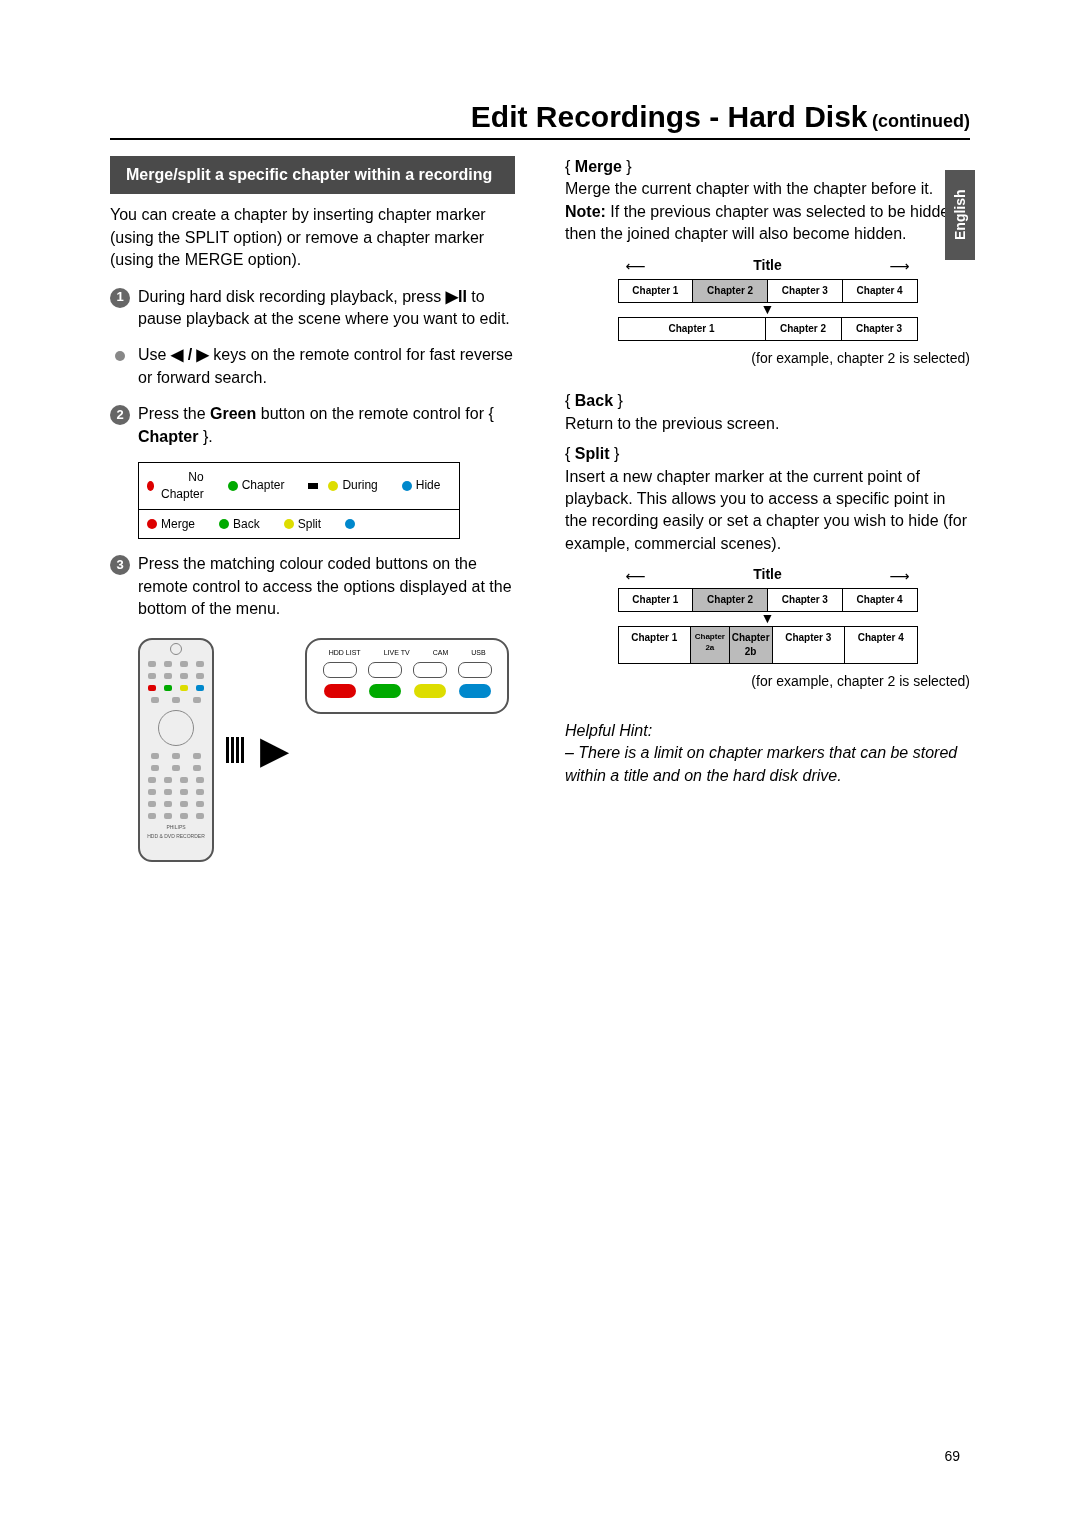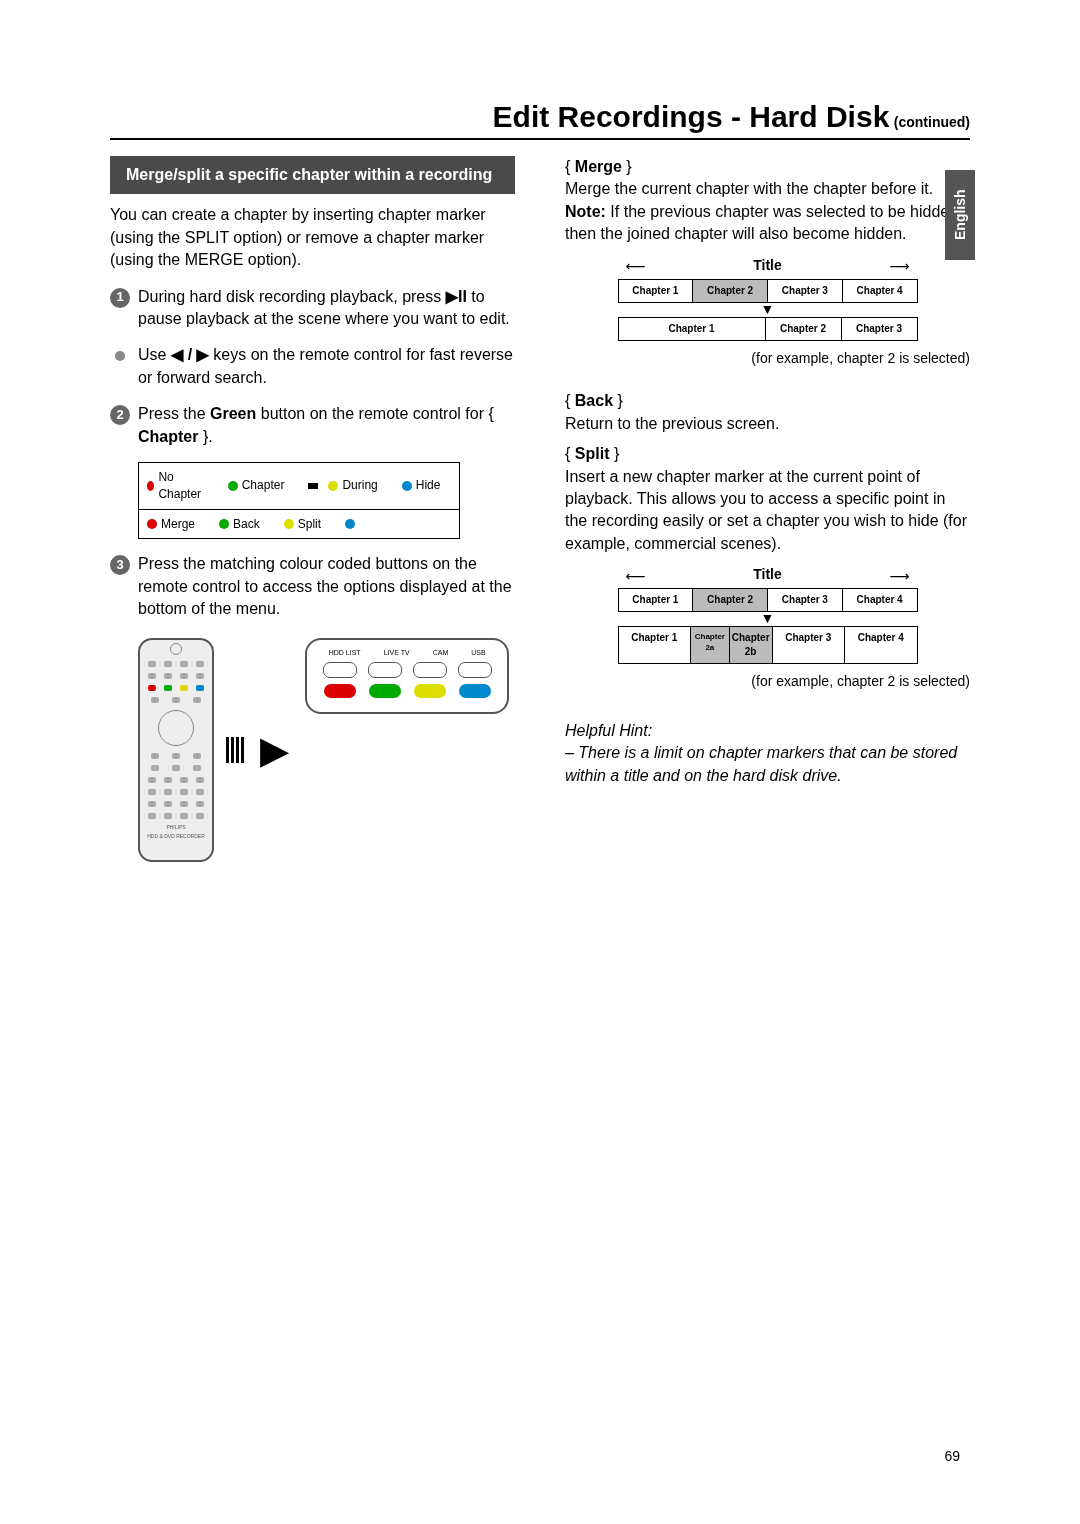--- a/index.html
+++ b/index.html
@@ -18,21 +18,21 @@
     border-bottom: 2px solid #000;
     padding-bottom: 4px;
     margin-bottom: 16px;
     text-align: right;
   }
   .title-main {
     font-size: 30px;
     font-weight: bold;
   }
   .title-sub {
-    font-size: 14px;
+    font-size: 18px;
     font-weight: bold;
   }
   .lang-tab {
     position: absolute;
     right: 105px;
     top: 170px;
     width: 30px;
     height: 90px;
     background: #555;
     color: #fff;
@@ -91,20 +91,21 @@
   .step-text { flex: 1; }
   .arrow-sub {
     margin-left: 28px;
     margin-top: 4px;
   }
   .menu-diagram {
     border: 1px solid #000;
     margin: 14px 0 14px 28px;
     width: 320px;
     font-size: 12px;
+    text-align: right;
   }
   .menu-row {
     display: flex;
     border-bottom: 1px solid #000;
     padding: 6px 8px;
     align-items: center;
     gap: 10px;
   }
   .menu-row:last-child { border-bottom: none; }
   .dot { width: 10px; height: 10px; border-radius: 50%; display: inline-block; margin-right: 4px; vertical-align: middle;}

